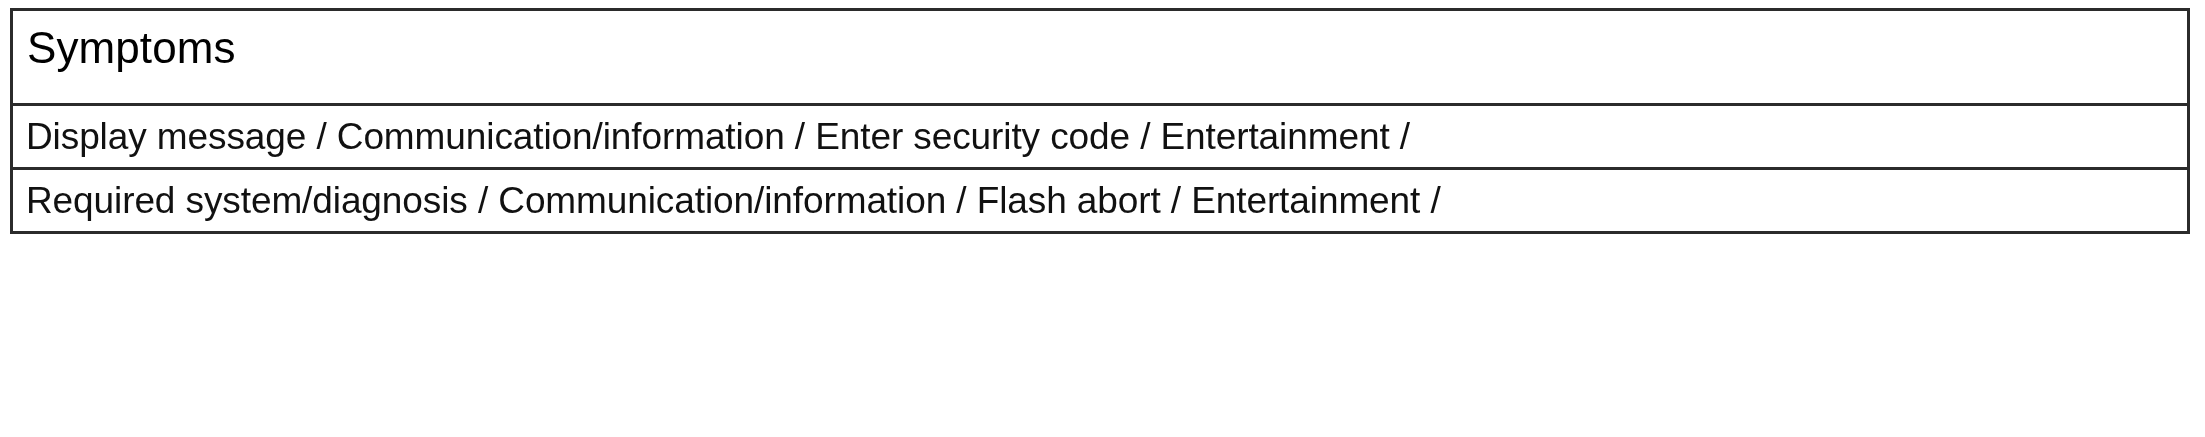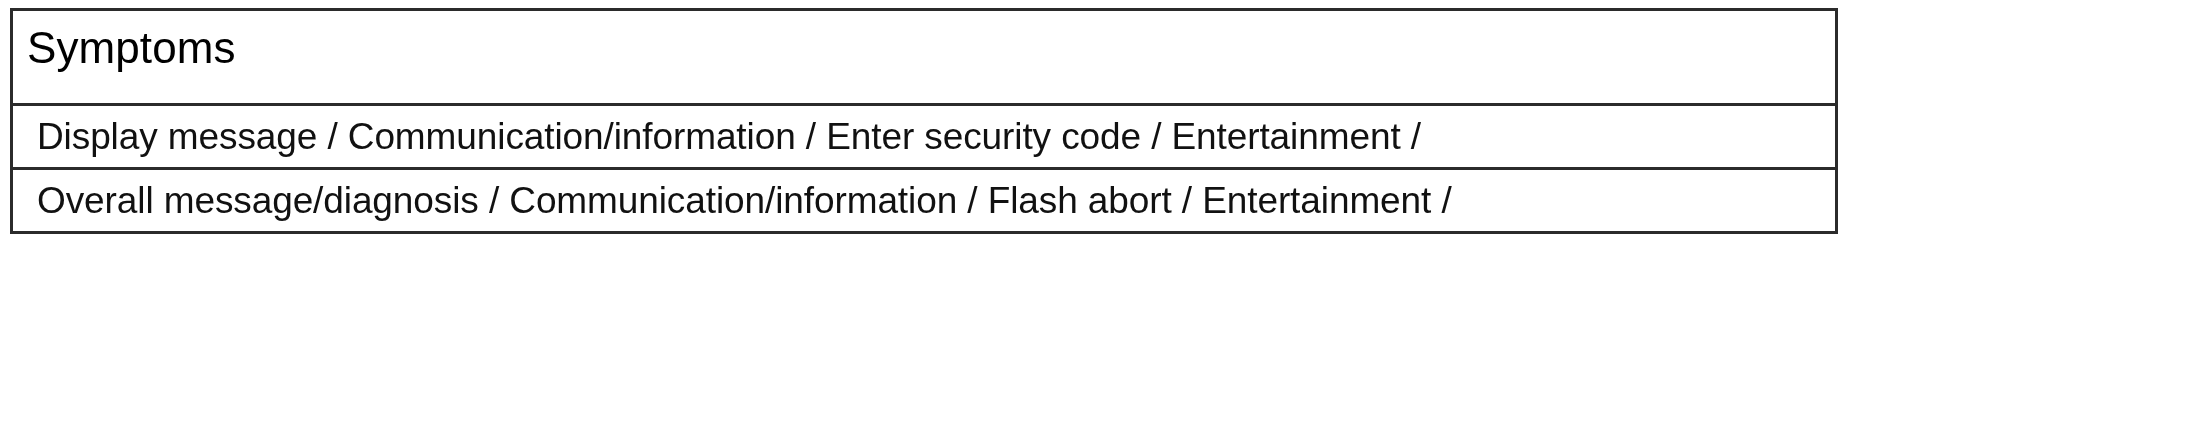--- a/index.html
+++ b/index.html
@@ -20,21 +20,21 @@
     width: 2205px;
     height: 437px;
     background: #ffffff;
     box-sizing: border-box;
   }
 
   .symptoms-table {
     position: absolute;
     left: 10px;
     top: 8px;
-    width: 1828px;
+    width: 2180px;
     border-collapse: collapse;
     table-layout: fixed;
     background: #ffffff;
   }
 
   .symptoms-table td {
     border: 3px solid #2b2b2b;
     background: #ffffff;
     padding: 0;
     vertical-align: middle;
@@ -57,21 +57,21 @@
   }
 
   .data-cell {
     height: 61px;
   }
 
   .data-text {
     display: block;
     font-size: 37px;
     line-height: 40px;
-    padding: 0 0 0 24px;
+    padding: 0 0 0 13px;
     letter-spacing: -0.1px;
     color: #111111;
   }
 </style>
 </head>
 <body>
 
 <div class="page">
 
   <table class="symptoms-table">
@@ -87,20 +87,20 @@
         <td class="data-cell">
           <span class="data-text">Display message / Communication/information / Enter security code / Entertainment /</span>
         </td>
       </tr>
 
 
 
 
       <tr>
         <td class="data-cell">
-          <span class="data-text">Overall message/diagnosis / Communication/information / Flash abort / Entertainment /</span>
+          <span class="data-text">Required system/diagnosis / Communication/information / Flash abort / Entertainment /</span>
         </td>
       </tr>
 
     </tbody>
   </table>
 
 </div>
 
 </body></html>

